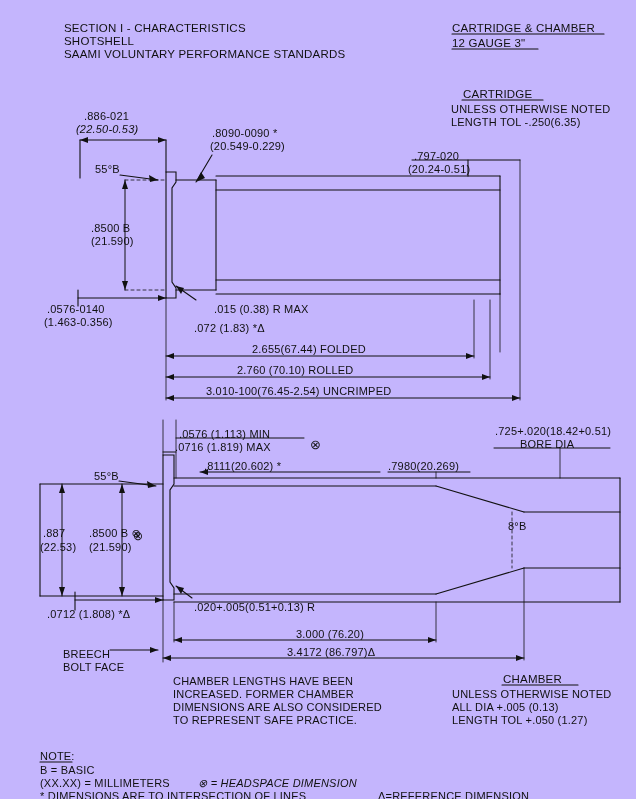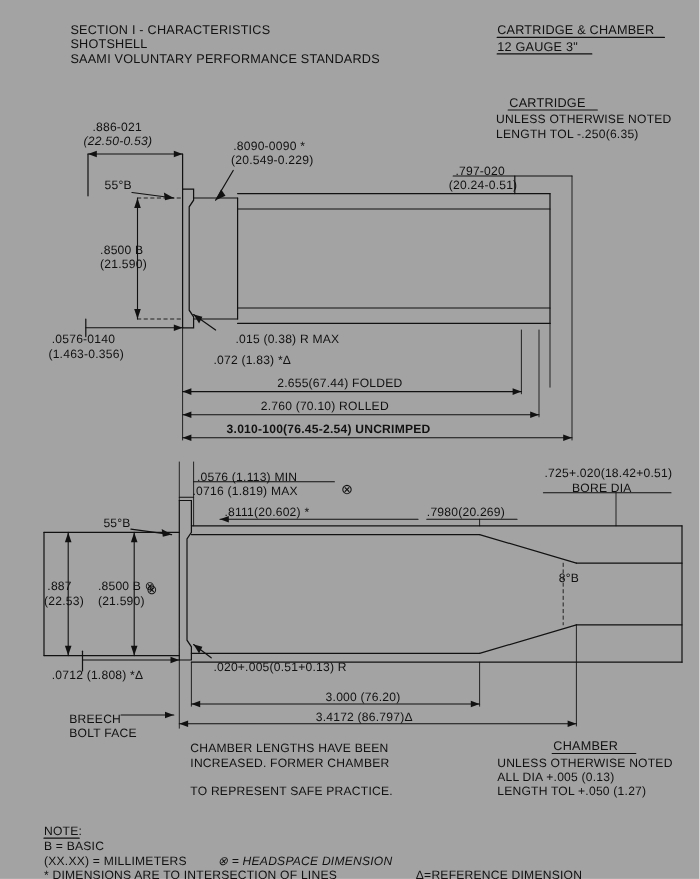--- a/index.html
+++ b/index.html
@@ -4,21 +4,21 @@
 <style>
   html, body {
     margin: 0;
     padding: 0;
     background: #ffffff;
   }
   #page {
     position: relative;
     width: 636px;
     height: 799px;
-    background: #a3a3a3;
+    background: #c4b5fd;
     font-family: "Liberation Sans", sans-serif;
     color: #000000;
     overflow: hidden;
   }
   .t {
     position: absolute;
     white-space: pre;
     font-size: 11px;
     line-height: 13px;
     letter-spacing: 0.2px;
@@ -65,21 +65,21 @@
   <div class="t" style="left:91px; top:235px;">(21.590)</div>
 
   <div class="t" style="left:47px; top:303px;">.0576-0140</div>
   <div class="t" style="left:44px; top:316px;">(1.463-0.356)</div>
 
   <div class="t" style="left:194px; top:303px;margin-left:20px;">.015 (0.38) R MAX</div>
   <div class="t" style="left:194px; top:322px;">.072 (1.83) *Δ</div>
 
   <div class="t" style="left:252px; top:343px;">2.655(67.44) FOLDED</div>
   <div class="t" style="left:237px; top:364px;">2.760 (70.10) ROLLED</div>
-  <div class="t" style="left:206px; top:385px;font-weight:bold;">3.010-100(76.45-2.54) UNCRIMPED</div>
+  <div class="t" style="left:206px; top:385px;">3.010-100(76.45-2.54) UNCRIMPED</div>
 
   <div class="t" style="left:179px; top:428px;">.0576 (1.113) MIN</div>
   <div class="t" style="left:175px; top:441px;">.0716 (1.819) MAX</div>
   <div class="t" style="left:310px; top:438px; font-size:13px;">⊗</div>
 
   <div class="t" style="left:204px; top:460px;">.8111(20.602) *</div>
 
   <div class="t" style="left:495px; top:425px;">.725+.020(18.42+0.51)</div>
   <div class="t" style="left:520px; top:438px;">BORE DIA</div>
 
@@ -98,20 +98,21 @@
   <div class="t" style="left:194px; top:601px;">.020+.005(0.51+0.13) R</div>
 
   <div class="t" style="left:296px; top:628px;">3.000 (76.20)</div>
   <div class="t" style="left:287px; top:646px;">3.4172 (86.797)Δ</div>
 
   <div class="t" style="left:63px; top:648px;">BREECH</div>
   <div class="t" style="left:63px; top:661px;">BOLT FACE</div>
 
   <div class="t" style="left:173px; top:675px;">CHAMBER LENGTHS HAVE BEEN</div>
   <div class="t" style="left:173px; top:688px;">INCREASED. FORMER CHAMBER</div>
+  <div class="t" style="left:173px; top:701px;">DIMENSIONS ARE ALSO CONSIDERED</div>
   <div class="t" style="left:173px; top:714px;">TO REPRESENT SAFE PRACTICE.</div>
 
   <div class="t hdr" style="left:503px; top:673px;">CHAMBER</div>
   <div class="t" style="left:452px; top:688px;">UNLESS OTHERWISE NOTED</div>
   <div class="t" style="left:452px; top:701px;">ALL DIA +.005 (0.13)</div>
   <div class="t" style="left:452px; top:714px;text-align:center;">LENGTH TOL +.050 (1.27)</div>
 
   <div class="t" style="left:40px; top:750px;">NOTE:</div>
   <div class="t" style="left:40px; top:764px;">B = BASIC</div>
   <div class="t" style="left:40px; top:777px;">(XX.XX) = MILLIMETERS</div>

